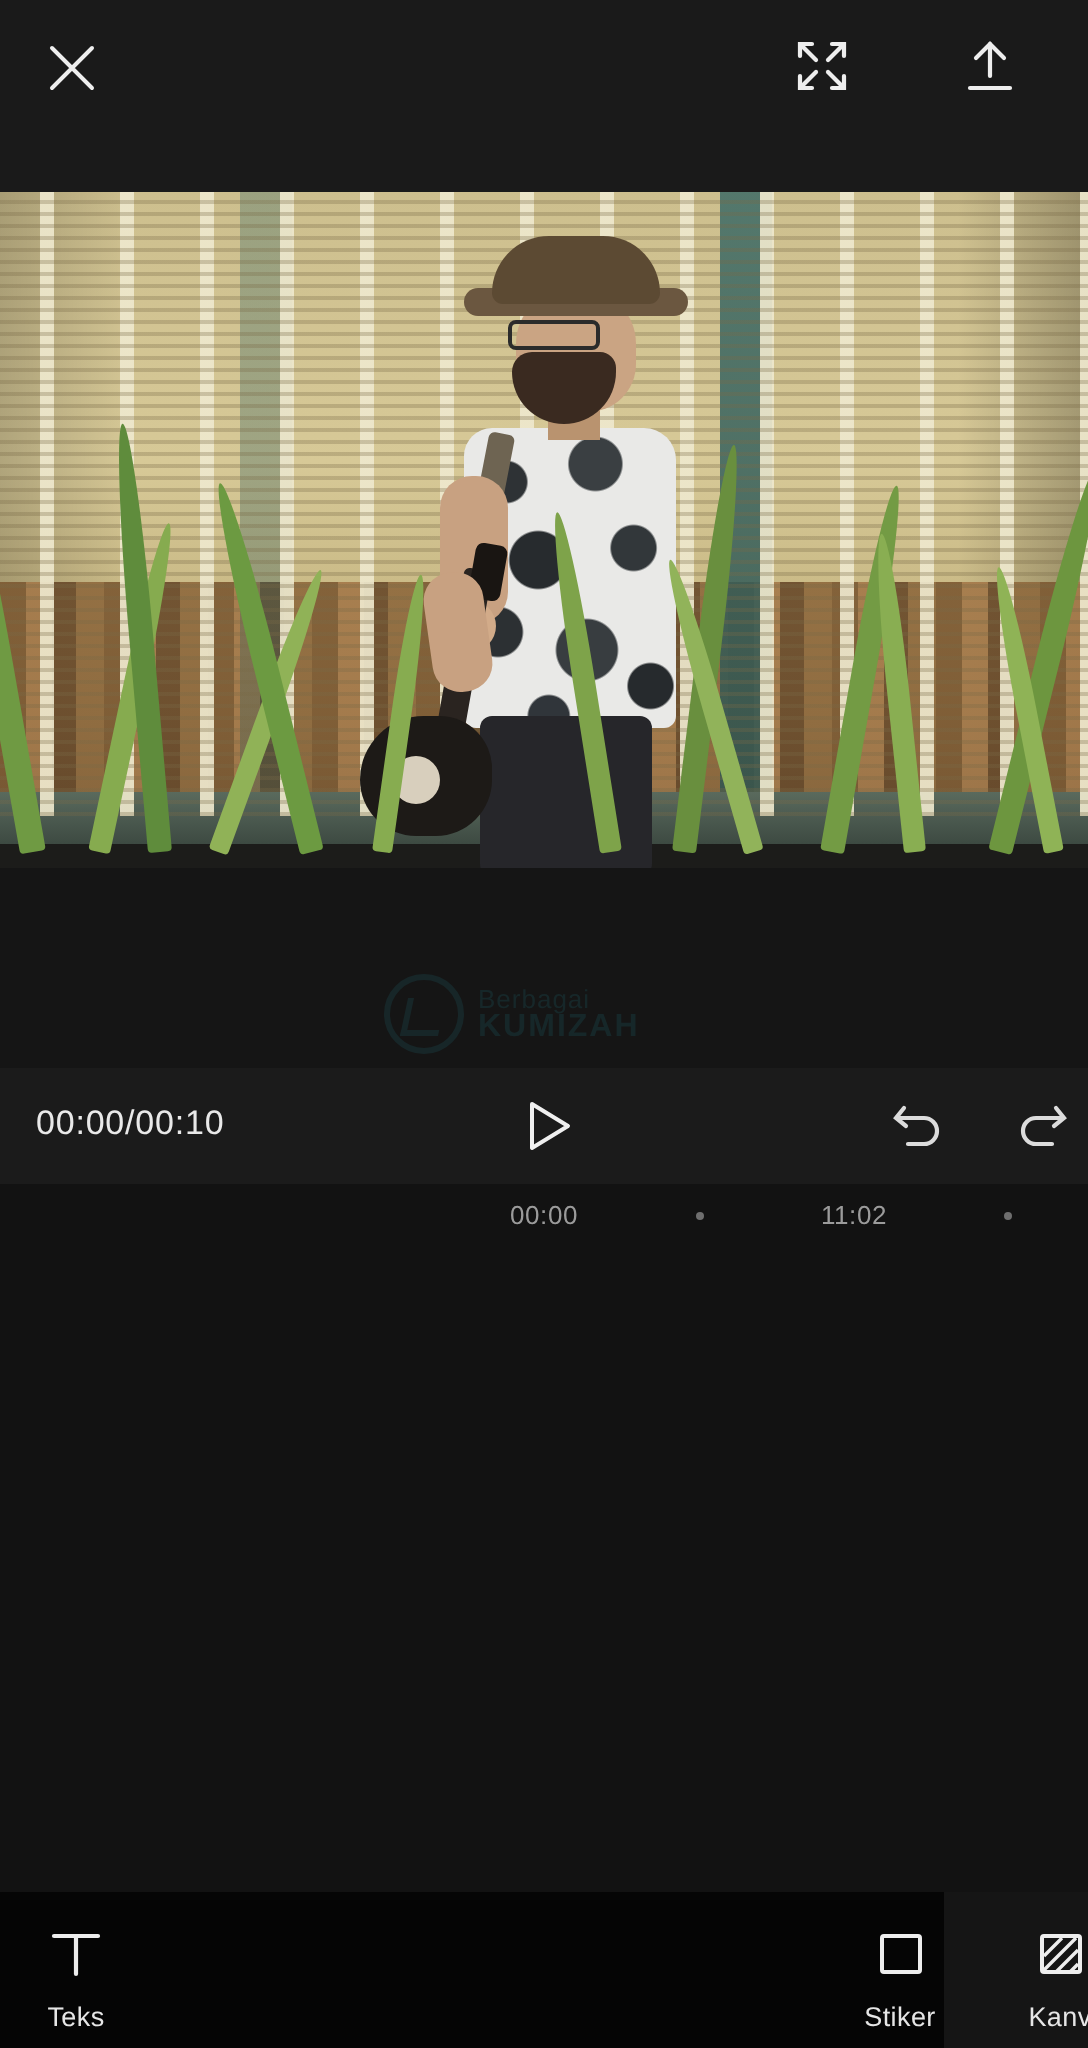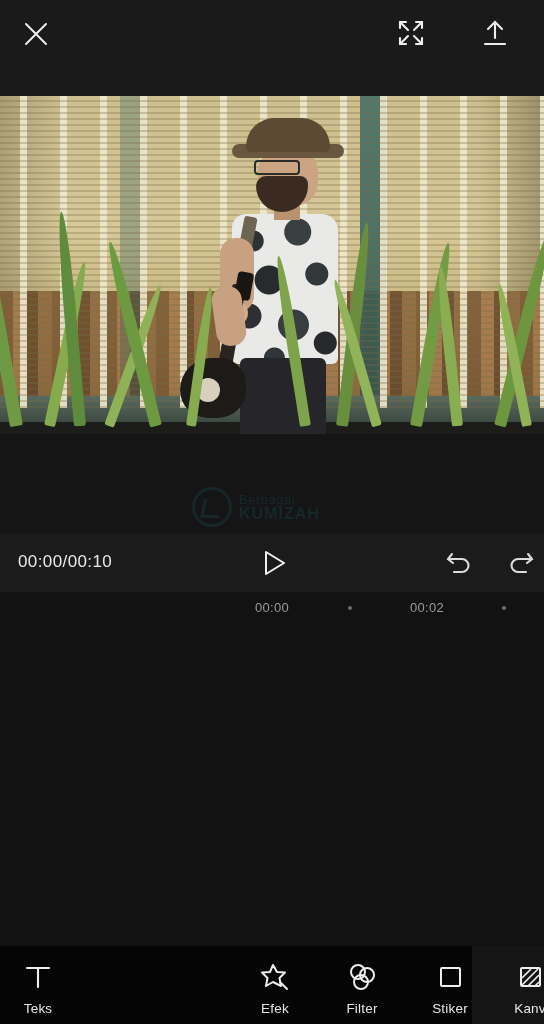--- a/index.html
+++ b/index.html
@@ -200,21 +200,21 @@
       <svg width="28" height="26" viewBox="0 0 28 26" fill="none" stroke="#dcdcdc" stroke-width="2.1" stroke-linecap="round">
         <path d="M21 4 L25 9 L20 13"></path>
         <path d="M24.5 9 H11 a6.5 6.5 0 0 0 0 13 H19"></path>
       </svg>
     </div>
   </div>
 
   <div class="ruler">
     <div class="rk" style="left:272px">00:00</div>
     <div class="rdot" style="left:350px"></div>
-    <div class="rk" style="left:427px">00:02</div>
+    <div class="rk" style="left:427px">11:02</div>
     <div class="rdot" style="left:504px"></div>
   </div>
 
   <div class="timeline">
 
     
 
     
 
     
@@ -233,40 +233,21 @@
         <svg width="30" height="30" viewBox="0 0 30 30" fill="none" stroke="#ededed" stroke-width="2.1" stroke-linecap="round">
           <path d="M4 6 H26"></path>
             <path d="M15 6 V25"></path>
         </svg>
       </div>
       <div class="tool-lbl">Teks</div>
     </div>
 
 
 
-    <div class="tool" style="left:231px">
-      <div class="tool-ic">
-        <svg width="32" height="30" viewBox="0 0 32 30" fill="none" stroke="#ededed" stroke-width="2" stroke-linejoin="round" stroke-linecap="round">
-          <path d="M14 3 L18 10 L26 10.5 L20.5 16 L22 24 L14 20 L7 24 L8.5 16 L3 10.5 L11 10 Z"></path>
-          <path d="M21 20 L28 27"></path>
-        </svg>
-      </div>
-      <div class="tool-lbl">Efek</div>
-    </div>
-
-    <div class="tool" style="left:318px">
-      <div class="tool-ic">
-        <svg width="32" height="30" viewBox="0 0 32 30" fill="none" stroke="#ededed" stroke-width="2">
-          <circle cx="12" cy="10" r="7"></circle>
-            <circle cx="21" cy="13" r="7"></circle>
-            <circle cx="15" cy="20" r="7"></circle>
-        </svg>
-      </div>
-      <div class="tool-lbl">Filter</div>
-    </div>
+
 
     <div class="tool" style="left:406px">
       <div class="tool-ic">
         <svg width="30" height="30" viewBox="0 0 30 30" fill="none" stroke="#ededed" stroke-width="2">
           <rect x="6" y="6" width="19" height="18" rx="1"></rect>
         </svg>
       </div>
       <div class="tool-lbl">Stiker</div>
     </div>
 

